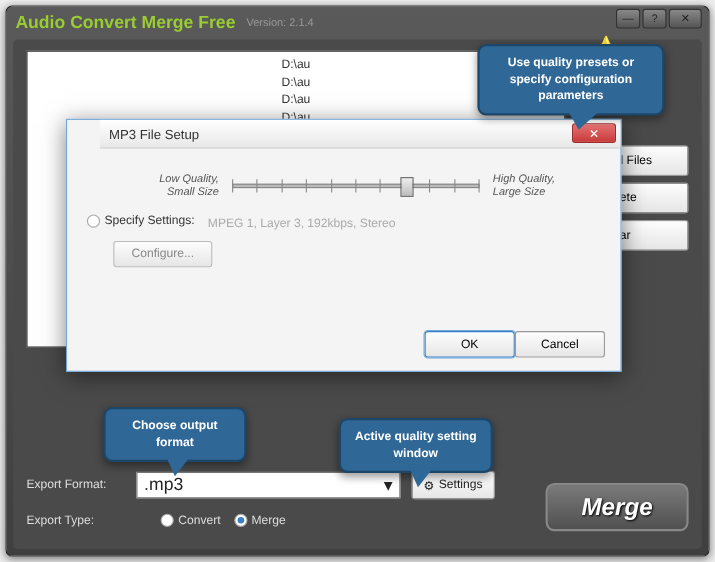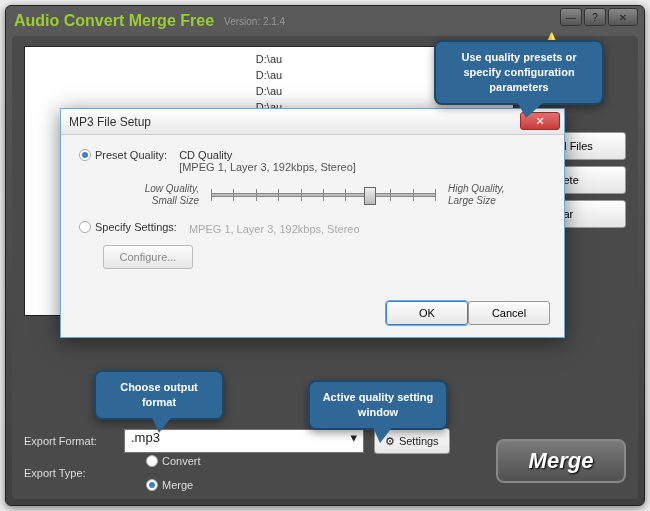--- a/index.html
+++ b/index.html
@@ -19,31 +19,31 @@
   
   .file-area { background: #fff; border: 1px solid #222; height: 270px; width: 490px; padding: 4px; font-size: 11px; color: #333; }
   .file-row { padding: 2px 4px; text-align: center; }
   
   .side-btns { position: absolute; right: 12px; top: 96px; display: flex; flex-direction: column; gap: 6px; }
   .side-btn { width: 108px; height: 28px; background: linear-gradient(#fdfdfd,#e6e6e6); border: 1px solid #999; border-radius: 3px; display: flex; align-items: center; gap: 6px; padding: 0 8px; font-size: 11px; cursor: pointer; }
   .side-btn .ico { width: 14px; height: 14px; display: flex; align-items: center; justify-content: center; font-size: 14px; font-weight: bold; }
   
   .bottom { position: absolute; left: 12px; right: 12px; bottom: 10px; color: #ddd; font-size: 11px; }
   .row { display: flex; align-items: center; gap: 10px; height: 32px; }
-  .export-sel { width: 240px; height: 24px; background: #fff; border: 1px solid #777; display: flex; align-items: flex-start; justify-content: space-between; padding: 0 6px; font-size: 13px; color: #222; cursor: pointer; }
+  .export-sel { width: 240px; height: 24px; background: #fff; border: 1px solid #777; display: flex; align-items: center; justify-content: space-between; padding: 0 6px; font-size: 16px; color: #222; cursor: pointer; }
   .settings-btn { height: 26px; padding: 0 10px; background: linear-gradient(#fdfdfd,#e6e6e6); border: 1px solid #999; border-radius: 3px; display: flex; align-items: center; gap: 4px; font-size: 11px; color: #222; cursor: pointer; }
-  .radio-g { display: flex; gap: 12px; margin-left: 22px; flex-direction: column; }
+  .radio-g { display: flex; gap: 12px; margin-left: 22px; }
   .radio { display: flex; align-items: center; gap: 4px; cursor: pointer; }
   .radio-dot { width: 12px; height: 12px; border-radius: 50%; border: 1px solid #aaa; background: #fff; display: flex; align-items: center; justify-content: center; }
   .radio-dot.on::after { content: ""; width: 6px; height: 6px; border-radius: 50%; background: #3b7fc4; }
   .merge-btn { position: absolute; right: 0; bottom: 6px; width: 130px; height: 44px; background: linear-gradient(#7a7a7a,#505050); border: 2px solid #888; border-radius: 8px; color: #fff; font-size: 22px; font-weight: bold; font-style: italic; display: flex; align-items: center; justify-content: center; cursor: pointer; text-shadow: 1px 1px 2px #000; }
   
   
   .modal { position: absolute; top: 108px; left: 60px; width: 505px; height: 230px; background: #f4f4f4; border: 1px solid #6fa8dc; box-shadow: 0 4px 20px rgba(0,0,0,.5); }
-  .modal-title { height: 26px; background: linear-gradient(#fff,#e8e8e8); border-bottom: 1px solid #ccc; display: flex; align-items: center; padding: 0 8px; font-size: 12px; color: #333; position: relative; }
+  .modal-title { height: 26px; background: linear-gradient(#fff,#e8e8e8); border-bottom: 1px solid #ccc; display: flex; align-items: center; padding: 0 8px; font-size: 12px; color: #333; position: relative; margin-left: 30px; }
   .modal-close { position: absolute; right: 4px; top: 3px; width: 40px; height: 18px; background: linear-gradient(#e57373,#c83a3a); border: 1px solid #9c2b2b; border-radius: 3px; color: #fff; display: flex; align-items: center; justify-content: center; font-size: 11px; cursor: pointer; }
   .modal-body { padding: 14px 18px; font-size: 11px; color: #333; }
   .opt-row { display: flex; align-items: flex-start; gap: 12px; margin-bottom: 10px; }
   .q-name { font-size: 11px; }
   .q-desc { color: #555; font-size: 11px; }
   .slider-row { display: flex; align-items: center; gap: 12px; margin: 8px 8px 14px 30px; font-style: italic; }
   .s-lbl { font-size: 10px; color: #555; width: 90px; line-height: 1.2; }
   .s-lbl.right { text-align: left; width: 90px; }
   .slider { flex: 1; height: 18px; position: relative; }
   .s-track { position: absolute; top: 7px; left: 0; right: 0; height: 4px; background: #bbb; border: 1px solid #888; }
@@ -131,30 +131,20 @@
     </div>
   </div>
 </div>
 
 <div class="modal">
   <div class="modal-title">
     <span>MP3 File Setup</span>
     <div class="modal-close">✕</div>
   </div>
   <div class="modal-body">
-    <div class="opt-row">
-      <div class="radio">
-          <span class="radio-dot on"></span>
-          <span>Preset Quality:</span>
-        </div>
-      <div>
-        <div class="q-name">CD Quality</div>
-        <div class="q-desc">[MPEG 1, Layer 3, 192kbps, Stereo]</div>
-      </div>
-    </div>
     <div class="slider-row">
       <div class="s-lbl" style="white-space:pre-line;text-align:right">Low Quality,
 Small Size</div>
       <div class="slider">
         <div class="s-track"></div>
         <div class="s-ticks">
             <div class="s-tick"></div>
             <div class="s-tick"></div>
             <div class="s-tick"></div>
             <div class="s-tick"></div>

